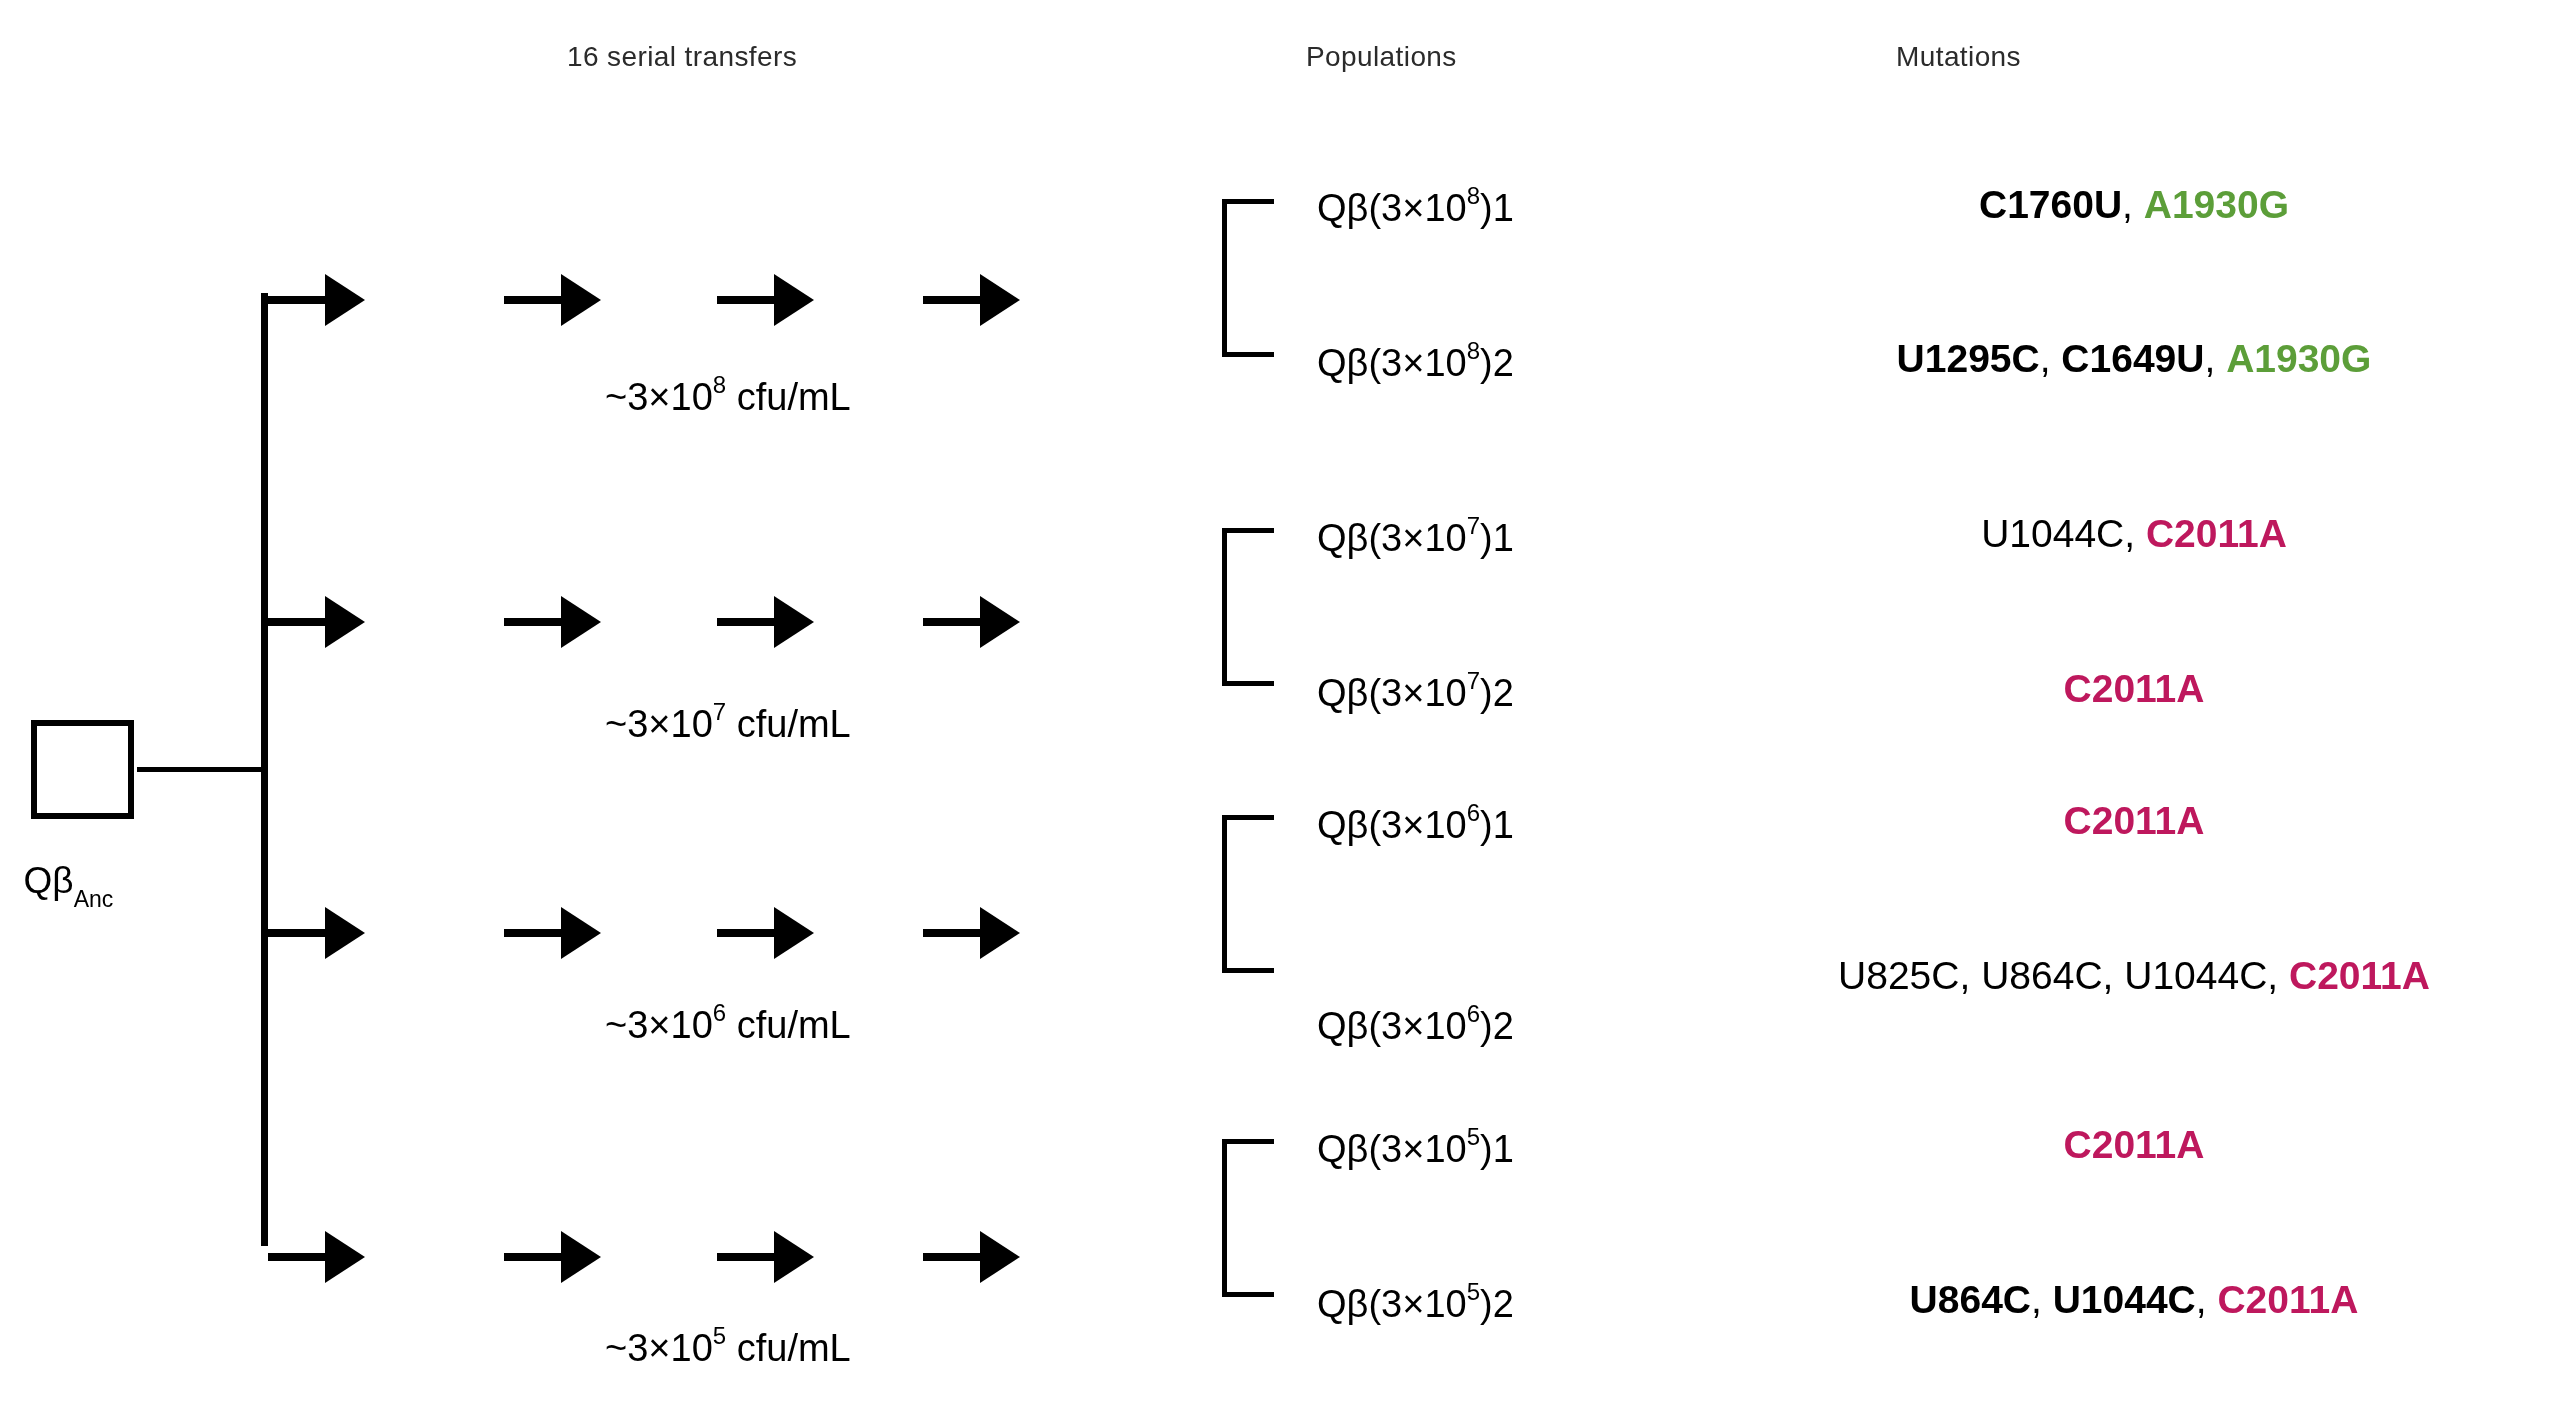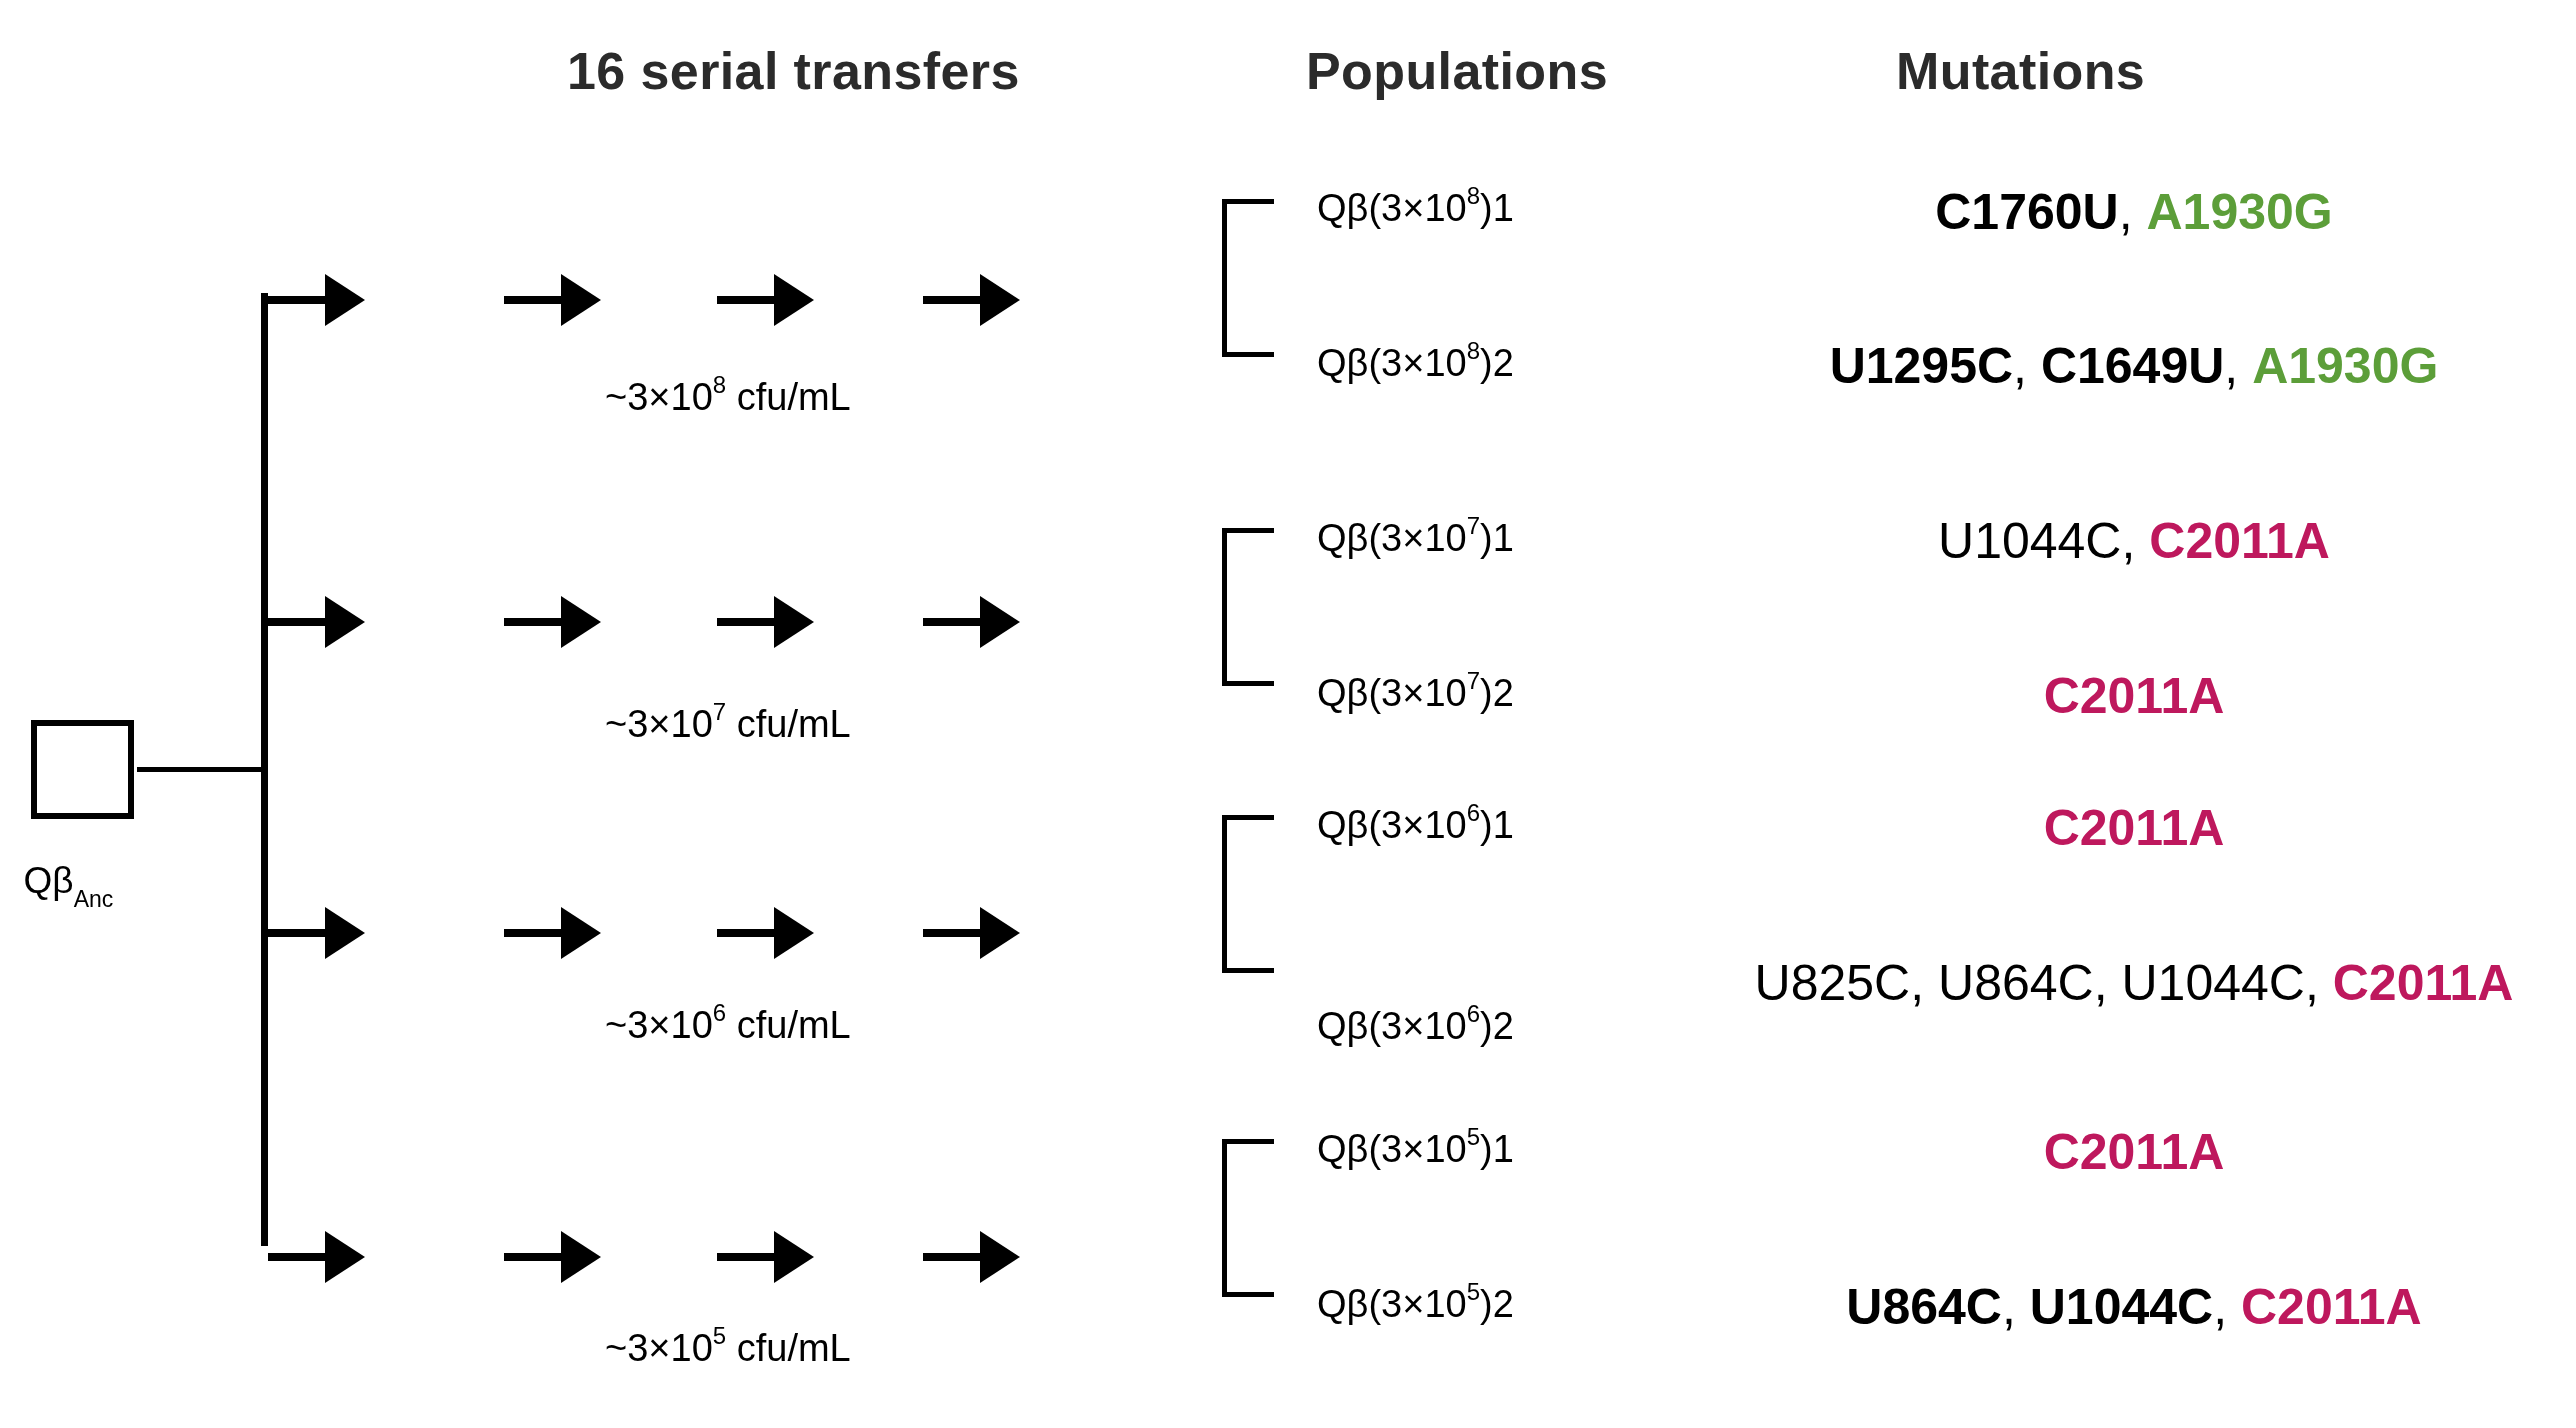--- a/index.html
+++ b/index.html
@@ -16,22 +16,22 @@
   }
   #root {
     position: relative;
     width: 2576px;
     height: 1429px;
   }
 
   
   .col-header {
     position: absolute;
-    font-weight: bold;
-    font-size: 52px;
+    font-weight: normal;
+    font-size: 28px;
     color: #2b2b2b;
     white-space: nowrap;
     letter-spacing: 0.4px;
   }
   #hdr-transfers { left: 567px;  top: 41px; }
   #hdr-populations { left: 1306px; top: 41px; }
   #hdr-mutations { left: 1896px; top: 41px; }
 
   
   #anc-box {
@@ -136,21 +136,21 @@
   .pop-label {
     position: absolute;
     font-size: 38px;
     color: #000000;
     white-space: nowrap;
   }
 
   
   .mut-label {
     position: absolute;
-    font-size: 50px;
+    font-size: 39px;
     color: #000000;
     white-space: nowrap;
     text-align: center;
   }
   .mut-label.centered {
     transform: translateX(-50%);
   }
   .mut-bold { font-weight: bold; }
   .mut-green { color: #5c9e39; font-weight: bold; }
   .mut-blue  { color: #be185d; font-weight: bold; }

